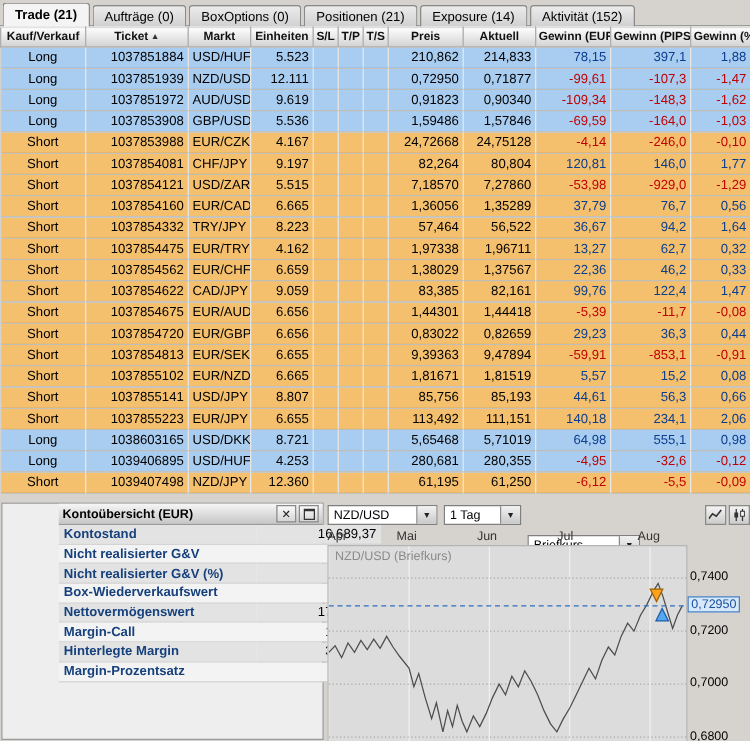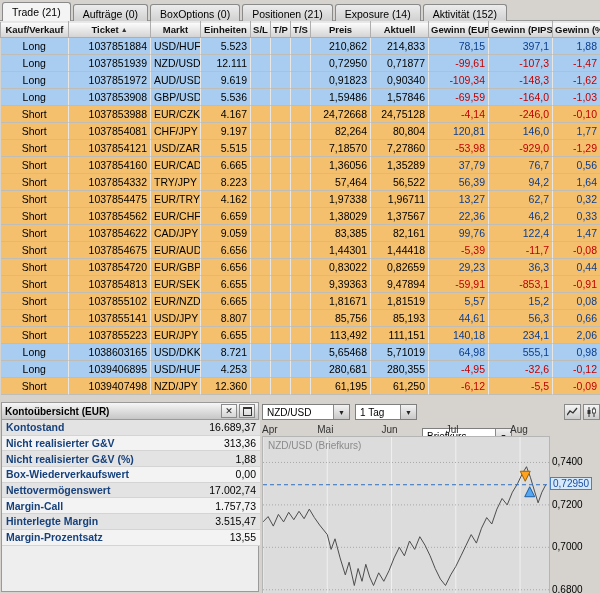--- a/index.html
+++ b/index.html
@@ -9,21 +9,21 @@
     font-family:"Liberation Sans",sans-serif;
     -webkit-font-smoothing:antialiased;
   }
   .app{position:relative;width:600px;height:593px;}
 
   
   .tab-bar{position:absolute;top:0;left:0;width:600px;height:21px;padding-top:2px;box-sizing:border-box;border-bottom:1px solid #9a9a9a;background:#d6d3ce;white-space:nowrap;}
   .tab{display:inline-block;height:16px;line-height:16px;margin-left:2px;padding:1px 9px 0;
        font-size:10.5px;color:#000;border:1px solid #8a8a8a;border-bottom:none;
        border-radius:3px 3px 0 0;background:linear-gradient(#ececec,#cfcfcf);vertical-align:bottom;cursor:default;}
-  .tab.active{background:#f4f4f4;font-weight:normal;height:18px;position:relative;top:0;}
+  .tab.active{background:#f4f4f4;font-weight:bold;height:18px;position:relative;top:0;}
 
   
   .trades-wrap{position:absolute;top:21px;left:0;width:600px;border-radius:23px;}
   table.trades{border-collapse:collapse;table-layout:fixed;width:600px;font-size:10.5px;}
   table.trades th{
     height:16px;box-sizing:border-box;
     background:linear-gradient(#fdfdfd,#d2d2d2);
     border:1px solid #aeaeae;border-top-color:#e6e6e6;
     font-size:9.5px;font-weight:bold;color:#111;
     padding:0 2px;overflow:hidden;white-space:nowrap;text-align:center;cursor:default;
@@ -35,21 +35,21 @@
     border-bottom:1px solid rgba(90,90,90,.18);
   }
   tr.long td{background:#a9cdf0;}
   tr.short td{background:#f5c06e;}
   .a-r{text-align:right;} .a-c{text-align:center;}
   .pos{color:#0a3d8f;} .neg{color:#c00000;}
   .sort-icon{font-size:7px;color:#333;margin-left:2px;vertical-align:1px;}
 
   
   .account-panel{position:absolute;left:1px;top:402px;width:258px;height:190px;
-    border:1px solid #9a9a9a;background:#eeeeee;box-sizing:border-box;}
+    border:1px solid #9a9a9a;background:#eeeeee;box-sizing:border-box;padding-left:45px;}
   .account-header{height:16px;background:linear-gradient(#f6f6f6,#c6c6c6);
     border-bottom:1px solid #9a9a9a;display:flex;align-items:center;padding:0 3px;}
   .account-title{flex:1;font-size:10px;font-weight:bold;color:#000;}
   .hdr-btn{width:14px;height:12px;margin-left:2px;display:flex;align-items:center;justify-content:center;
     font-size:9px;line-height:9px;color:#222;border:1px solid #8a8a8a;background:linear-gradient(#fafafa,#d5d5d5);cursor:default;}
   .detach-glyph{width:7px;height:6px;border:1px solid #333;border-top-width:2px;display:block;}
   table.account{border-collapse:collapse;width:100%;font-size:10.5px;table-layout:fixed;}
   table.account td{height:14.7px;padding:0 4px;border-bottom:1px solid #d4d4d4;overflow:hidden;white-space:nowrap;}
   table.account tr:nth-child(odd) td{background:#e3e3e3;}
   table.account tr:nth-child(even) td{background:#f3f3f3;}
@@ -233,21 +233,21 @@
           <tr class="short">
             <td class="a-c">Short</td>
             <td class="a-r">1037854332</td>
             <td class="a-c">TRY/JPY</td>
             <td class="a-r">8.223</td>
             <td class="a-c"></td>
             <td class="a-c"></td>
             <td class="a-c"></td>
             <td class="a-r">57,464</td>
             <td class="a-r">56,522</td>
-            <td class="a-r pos">56,39</td>
+            <td class="a-r pos">36,67</td>
             <td class="a-r pos">94,2</td>
             <td class="a-r pos">1,64</td>
           </tr>
           <tr class="short">
             <td class="a-c">Short</td>
             <td class="a-r">1037854475</td>
             <td class="a-c">EUR/TRY</td>
             <td class="a-r">4.162</td>
             <td class="a-c"></td>
             <td class="a-c"></td>

